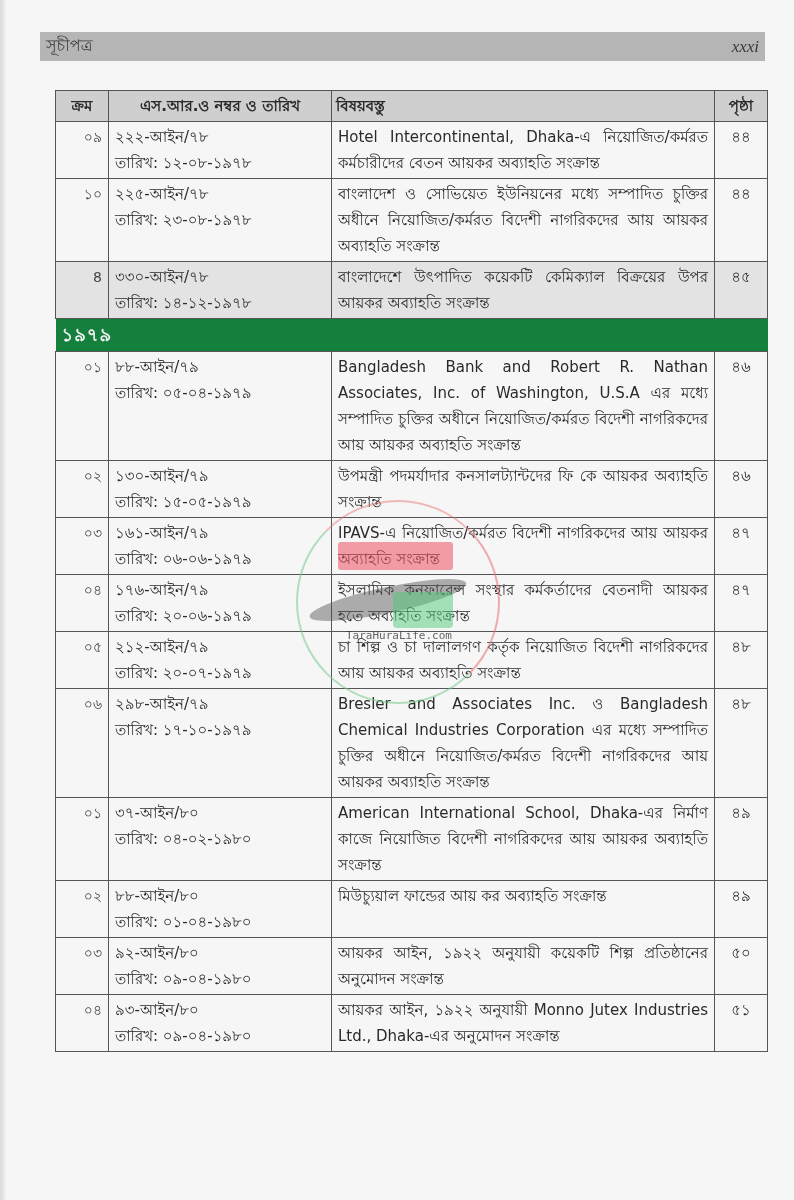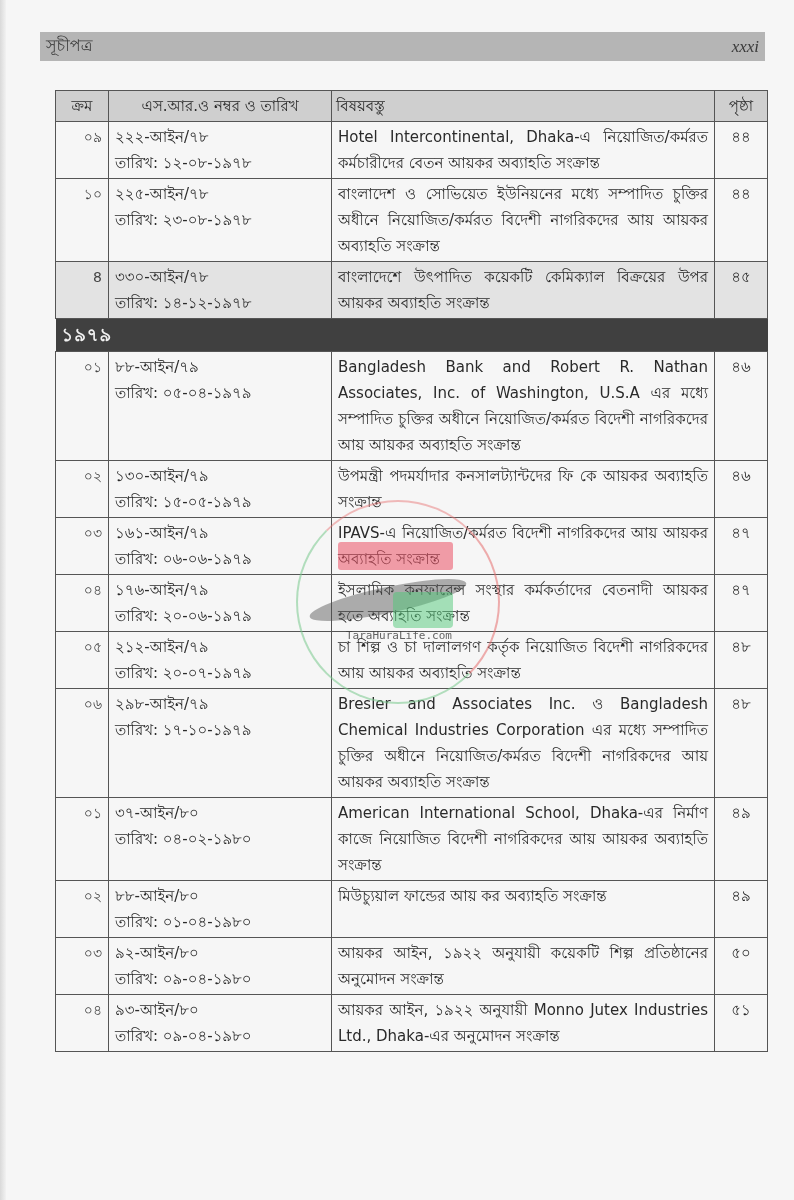--- a/index.html
+++ b/index.html
@@ -28,33 +28,33 @@
     border-collapse: collapse;
     font-size: 15px;
     line-height: 26px;
   }
   table.toc th, table.toc td {
     border: 1px solid #555;
     vertical-align: top;
     padding: 2px 6px 2px 6px;
   }
   table.toc th {
-    background: #cfcfcf; font-weight: normal; text-align: center;
+    background: #cfcfcf; font-weight: bold; text-align: center;
     font-family: "DejaVu Sans", sans-serif; font-size: 15px;
     line-height: 24px; padding: 3px 4px;
   }
   .col-serial { width: 40px; text-align: right; }
   .col-sro { width: 210px; font-family: "DejaVu Sans", sans-serif; }
   .col-subject { width: 370px; text-align: justify; text-align-last: left; font-family: "DejaVu Sans", sans-serif; }
   .col-page { width: 40px; text-align: center; font-family: "DejaVu Sans", sans-serif; }
   td.col-serial { font-family: "DejaVu Sans", sans-serif; font-size: 14px; color: #444; }
   td.col-sro .sro-line, td.col-sro .date-line { display: block; }
   tr.row-shaded td { background: #e3e3e3; }
   tr.year-row td {
-    background: #404040; color: #f0f0f0;
+    background: #15803d; color: #f0f0f0;
     font-weight: bold; font-size: 18px; letter-spacing: 1px;
     padding: 4px 6px; line-height: 24px;
     border-left: none; border-right: none;
     font-family: Liberation Sans, sans-serif;
   }
 
   .watermark {
     position: absolute; left: 296px; top: 500px; width: 200px; height: 200px;
     border-radius: 50%;
     border: 2px solid rgba(120,200,140,0.55);

